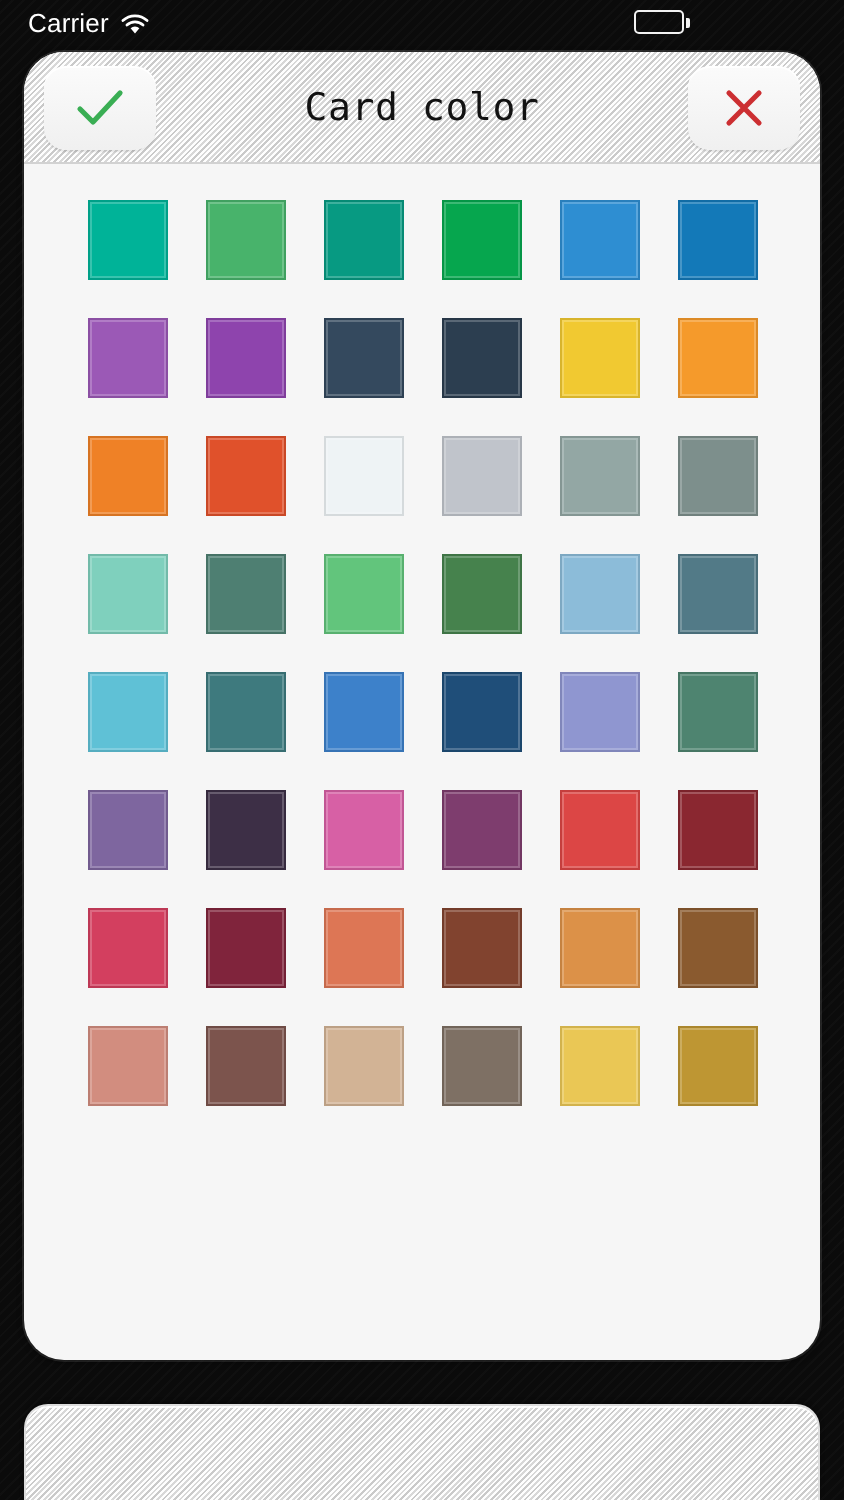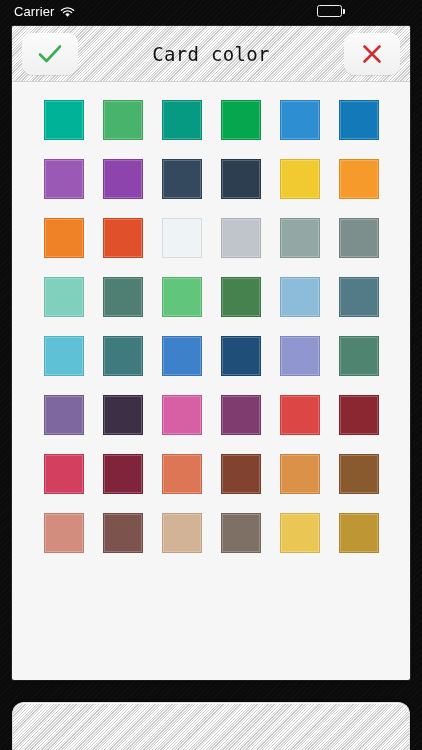--- a/index.html
+++ b/index.html
@@ -61,21 +61,21 @@
         rgba(255,255,255,0.95) 2px 3px,
         rgba(176,176,176,0.30) 3px 4px);
   }
 
   
   .panel {
     position:absolute;
     left:12px; top:26px;
     width:398px; height:654px;
     background:#f6f6f6;
-    border-radius:2px;
+    border-radius:20px;
     box-shadow:0 1px 3px rgba(0,0,0,0.55), 0 0 0 1px rgba(255,255,255,0.14);
     overflow:hidden;
   }
   .panel-header {
     position:relative;
     height:56px;
     border-bottom:1px solid #d2d2d2;
     display:flex; align-items:center; justify-content:center;
   }
   .panel-title {

